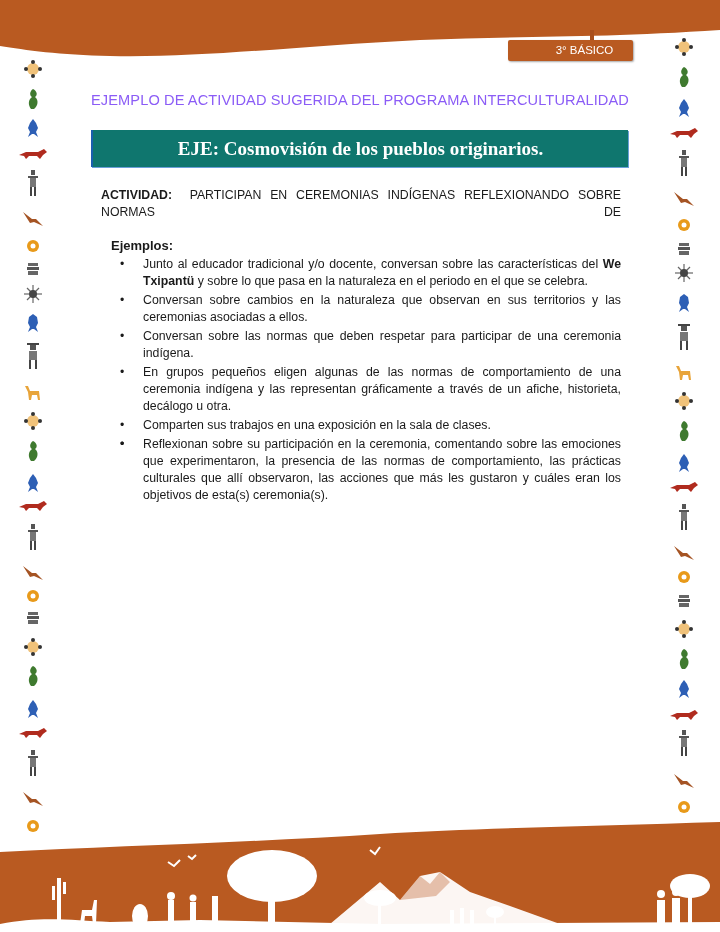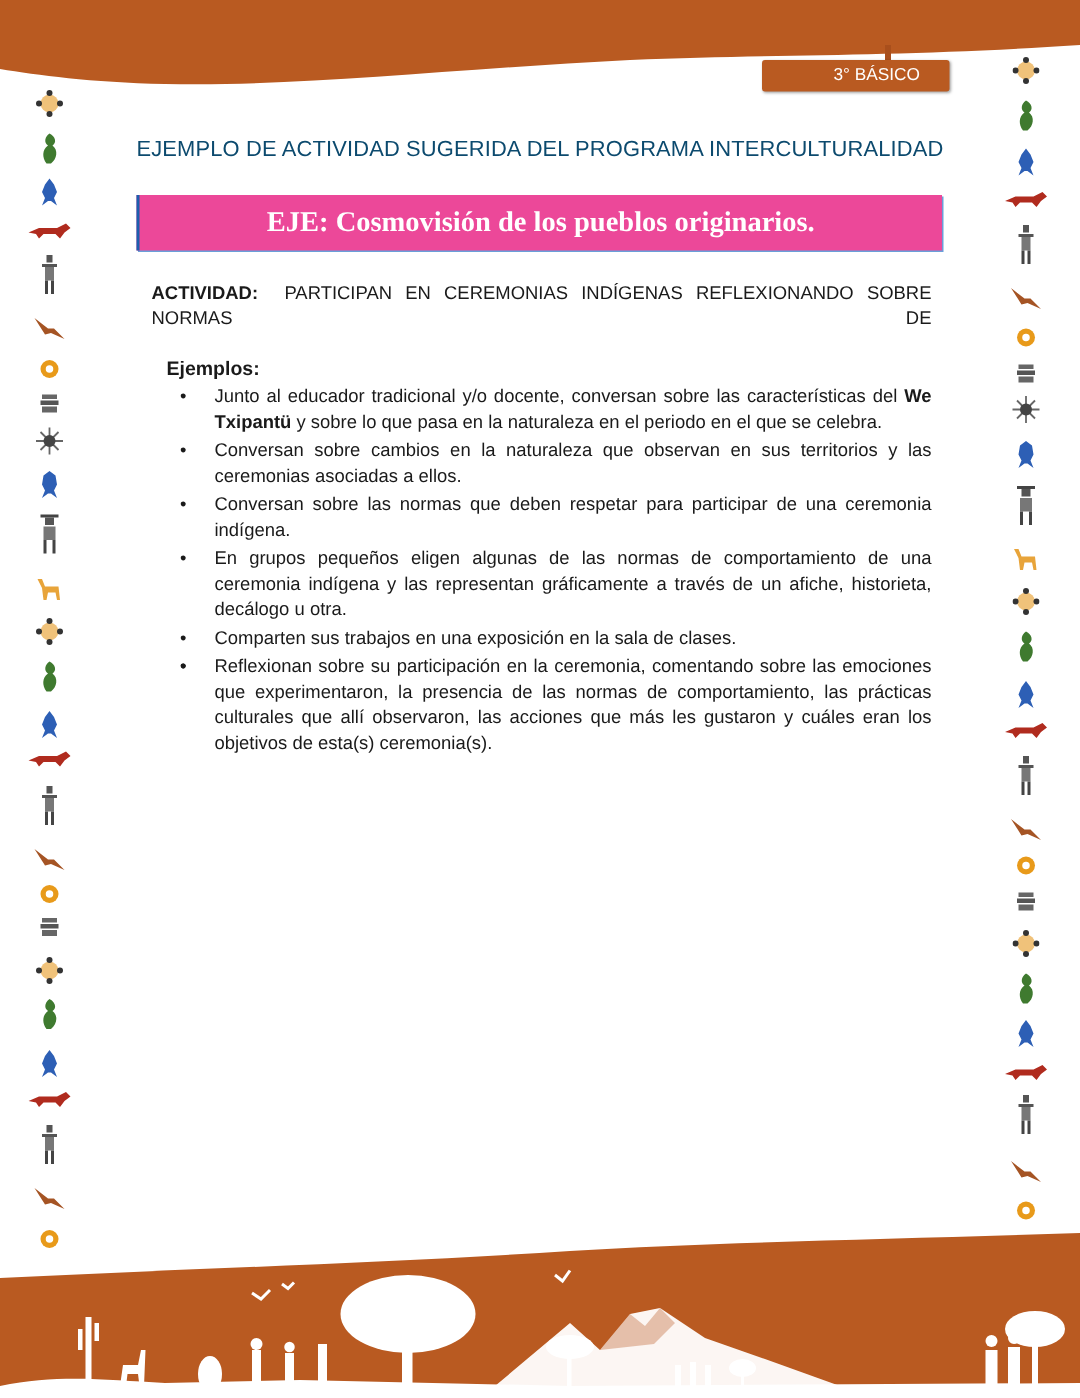--- a/index.html
+++ b/index.html
@@ -9,25 +9,25 @@
     .top-banner { position: absolute; left: 0; top: 0; width: 720px; height: 60px; }
     .unit-badge {
       position: absolute; left: 508px; top: 40px; width: 125px; height: 21px;
       background: #b95a21; color: #fff; font-size: 11.5px; line-height: 21px;
       text-align: center; border-radius: 2px; box-shadow: 1px 1px 2px rgba(0,0,0,0.35); padding-left: 28px;
     }
     .badge-stem { position: absolute; left: 590px; top: 30px; width: 4px; height: 12px; background: #a94f1c; }
 
     .program-title {
       position: absolute; left: 0; top: 92px; width: 720px; text-align: center;
-      font-size: 14.6px; letter-spacing: 0.1px; color: #0c4a6e;
+      font-size: 14.6px; letter-spacing: 0.1px; color: #8b5cf6;
     }
     .axis-bar {
       position: absolute; left: 91px; top: 130px; width: 537px; height: 37px;
-      background: #ec4899; border-left: 2px solid #1b5fae; box-shadow: 1px 1px 0 #6a9fd9;
+      background: #0f766e; border-left: 2px solid #1b5fae; box-shadow: 1px 1px 0 #6a9fd9;
     }
     .axis-bar span {
       display: block; text-align: center; color: #ffffff; line-height: 37px;
       font-family: "Liberation Serif", "DejaVu Serif", serif; font-weight: bold; font-size: 19px;
     }
 
     .activity {
       position: absolute; left: 101px; top: 187px; width: 520px; font-size: 12.3px; line-height: 17px;
       text-align: justify;
     }

